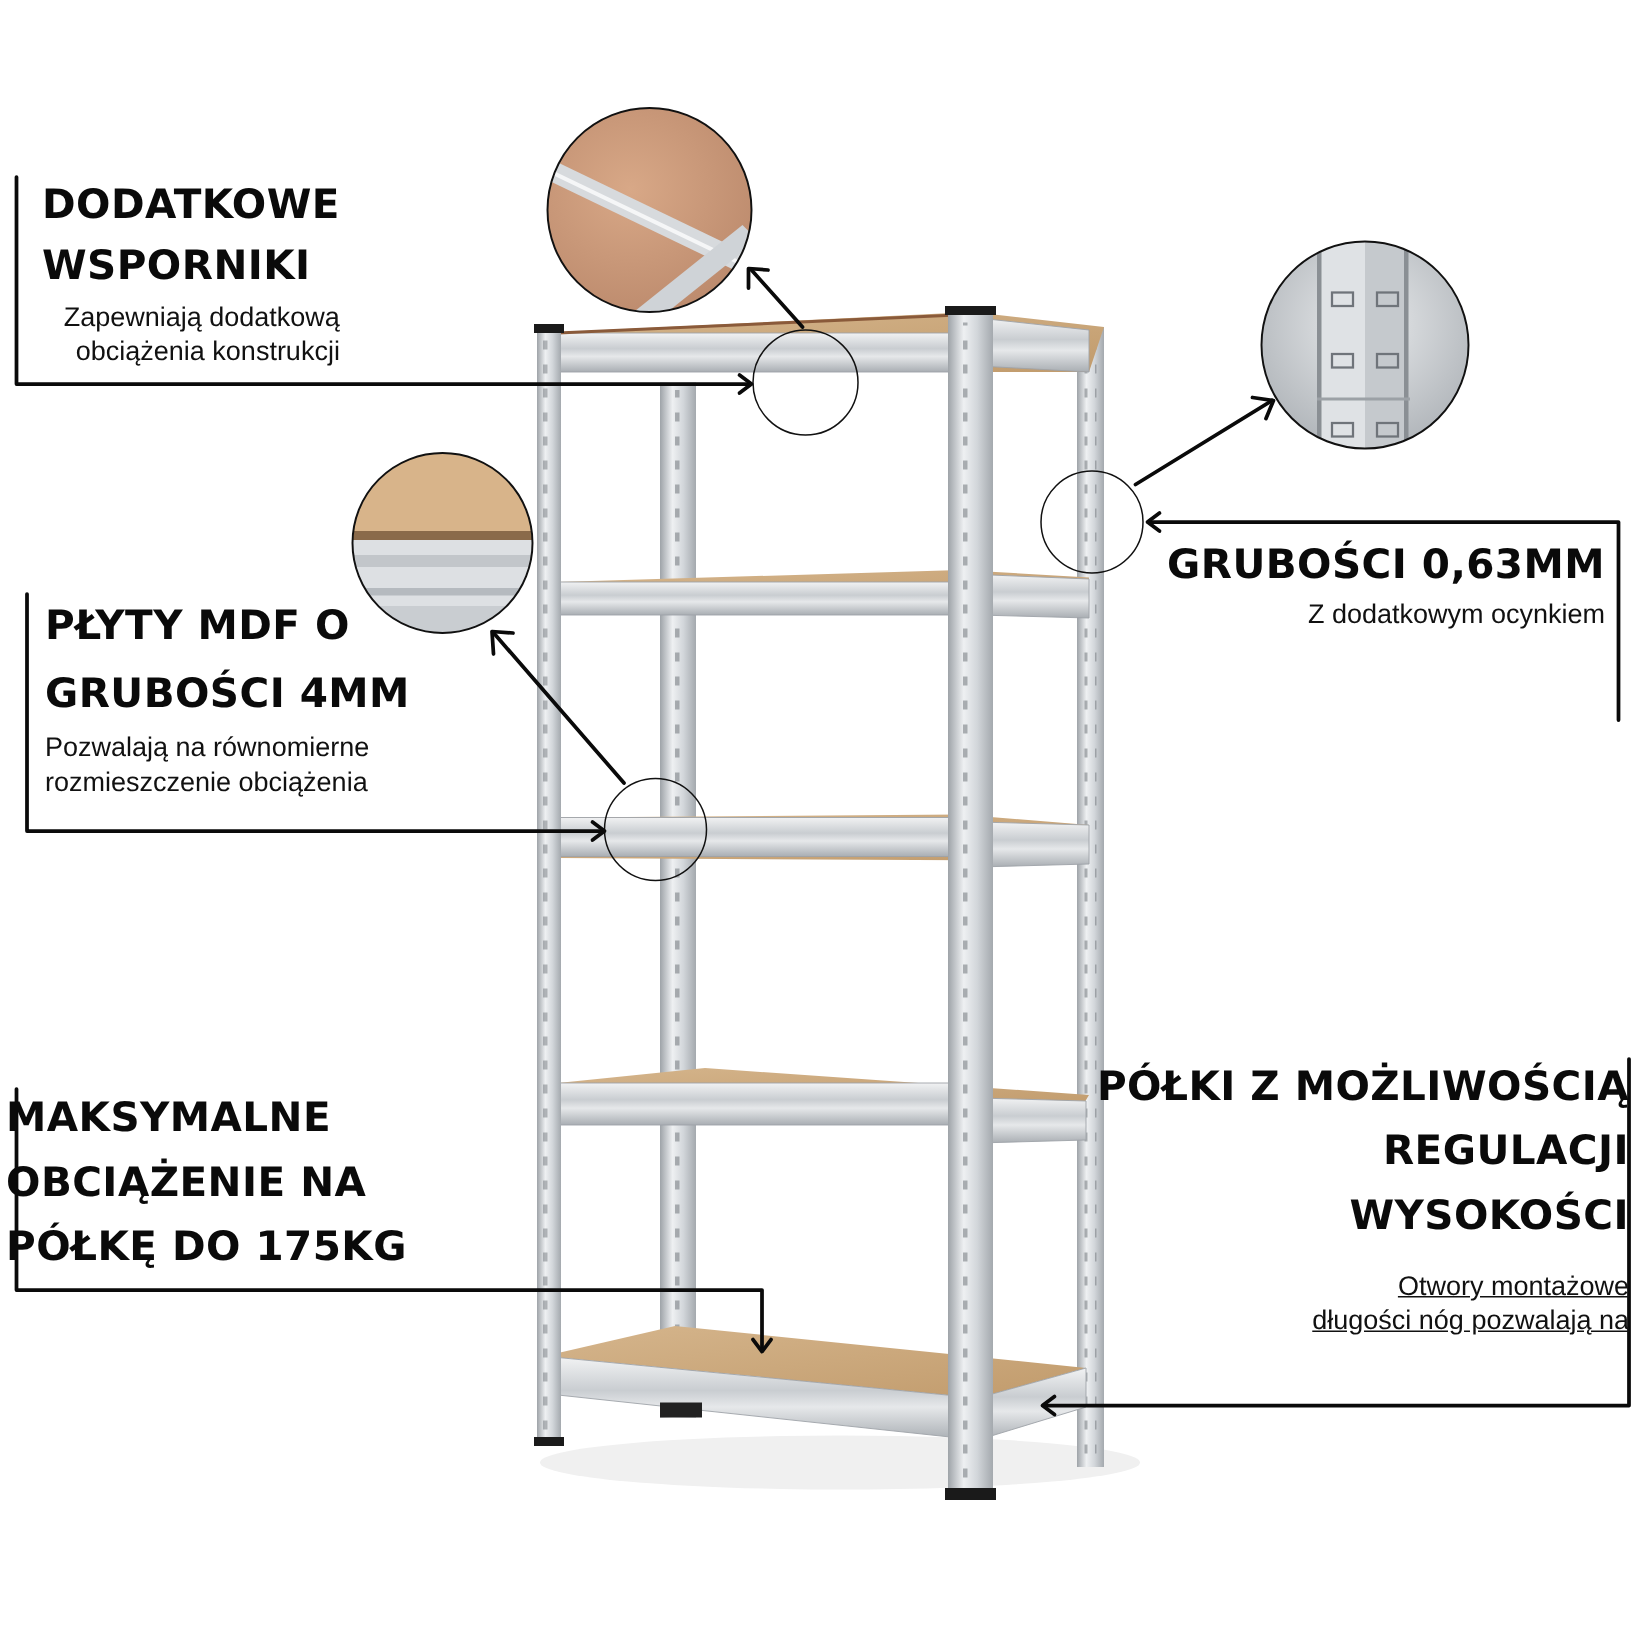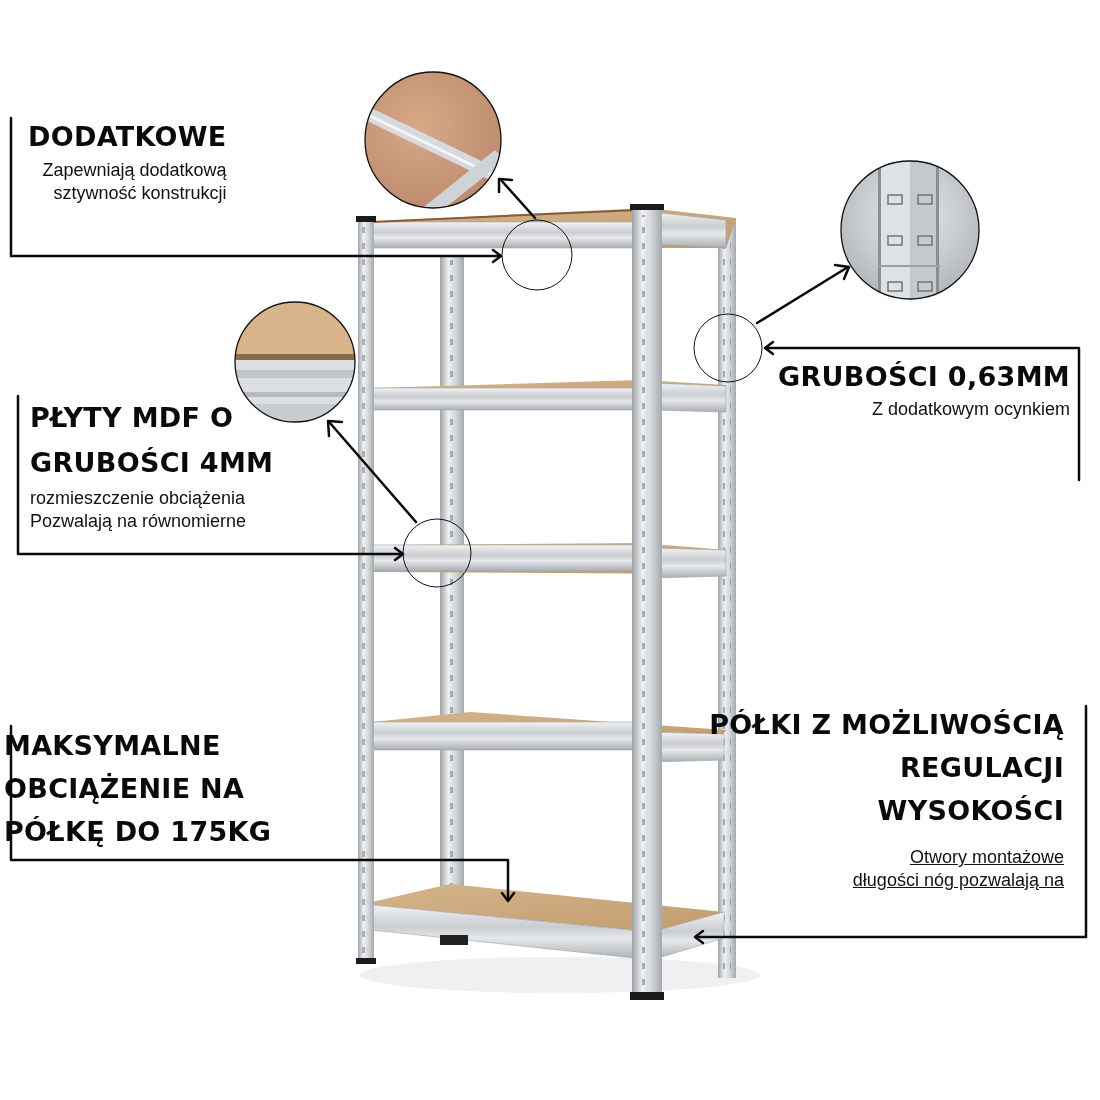--- a/index.html
+++ b/index.html
@@ -169,56 +169,57 @@
       <polyline points="502,893 508,901 514,893"></polyline>
 
       <polyline points="1086,706 1086,937 696,937"></polyline>
       <polyline points="703,931 695,937 703,943"></polyline>
     </g>
   </svg>
 
   <div class="callout" style="left:28px; top:116px;">
     <div class="title">
       <div>DODATKOWE</div>
+      <div>WSPORNIKI</div>
     </div>
     <div class="desc" style="margin-top:2px;text-align:right;">
       <div>Zapewniają dodatkową</div>
-      <div>sztywność konstrukcji</div>
+      <div>obciążenia konstrukcji</div>
     </div>
   </div>
 
   <div class="callout" style="left:30px; top:395px;">
     <div class="title" style="line-height:45px;">
       <div>PŁYTY MDF O</div>
       <div>GRUBOŚCI 4MM</div>
     </div>
     <div class="desc" style="margin-top:2px;">
+      <div>Pozwalają na równomierne</div>
       <div>rozmieszczenie obciążenia</div>
-      <div>Pozwalają na równomierne</div>
     </div>
   </div>
 
   <div class="callout right" style="right:30px; top:356px;">
     <div class="title" style="line-height:42px;">
       <div>GRUBOŚCI 0,63MM</div>
     </div>
     <div class="desc" style="margin-top:0;">
       <div>Z dodatkowym ocynkiem</div>
     </div>
   </div>
 
   <div class="callout" style="left:4px; top:724px;">
     <div class="title" style="line-height:43px;">
       <div>MAKSYMALNE</div>
       <div>OBCIĄŻENIE NA</div>
       <div>PÓŁKĘ DO 175KG</div>
     </div>
   </div>
 
-  <div class="callout right" style="right:36px; top:703px;">
+  <div class="callout right" style="right:14px; top:703px;">
     <div class="title" style="line-height:43px;">
       <div>PÓŁKI Z MOŻLIWOŚCIĄ</div>
       <div>REGULACJI</div>
       <div>WYSOKOŚCI</div>
     </div>
     <div class="desc" style="margin-top:14px;text-decoration:underline;">
       <div>Otwory montażowe</div>
       <div>długości nóg pozwalają na</div>
     </div>
   </div>

